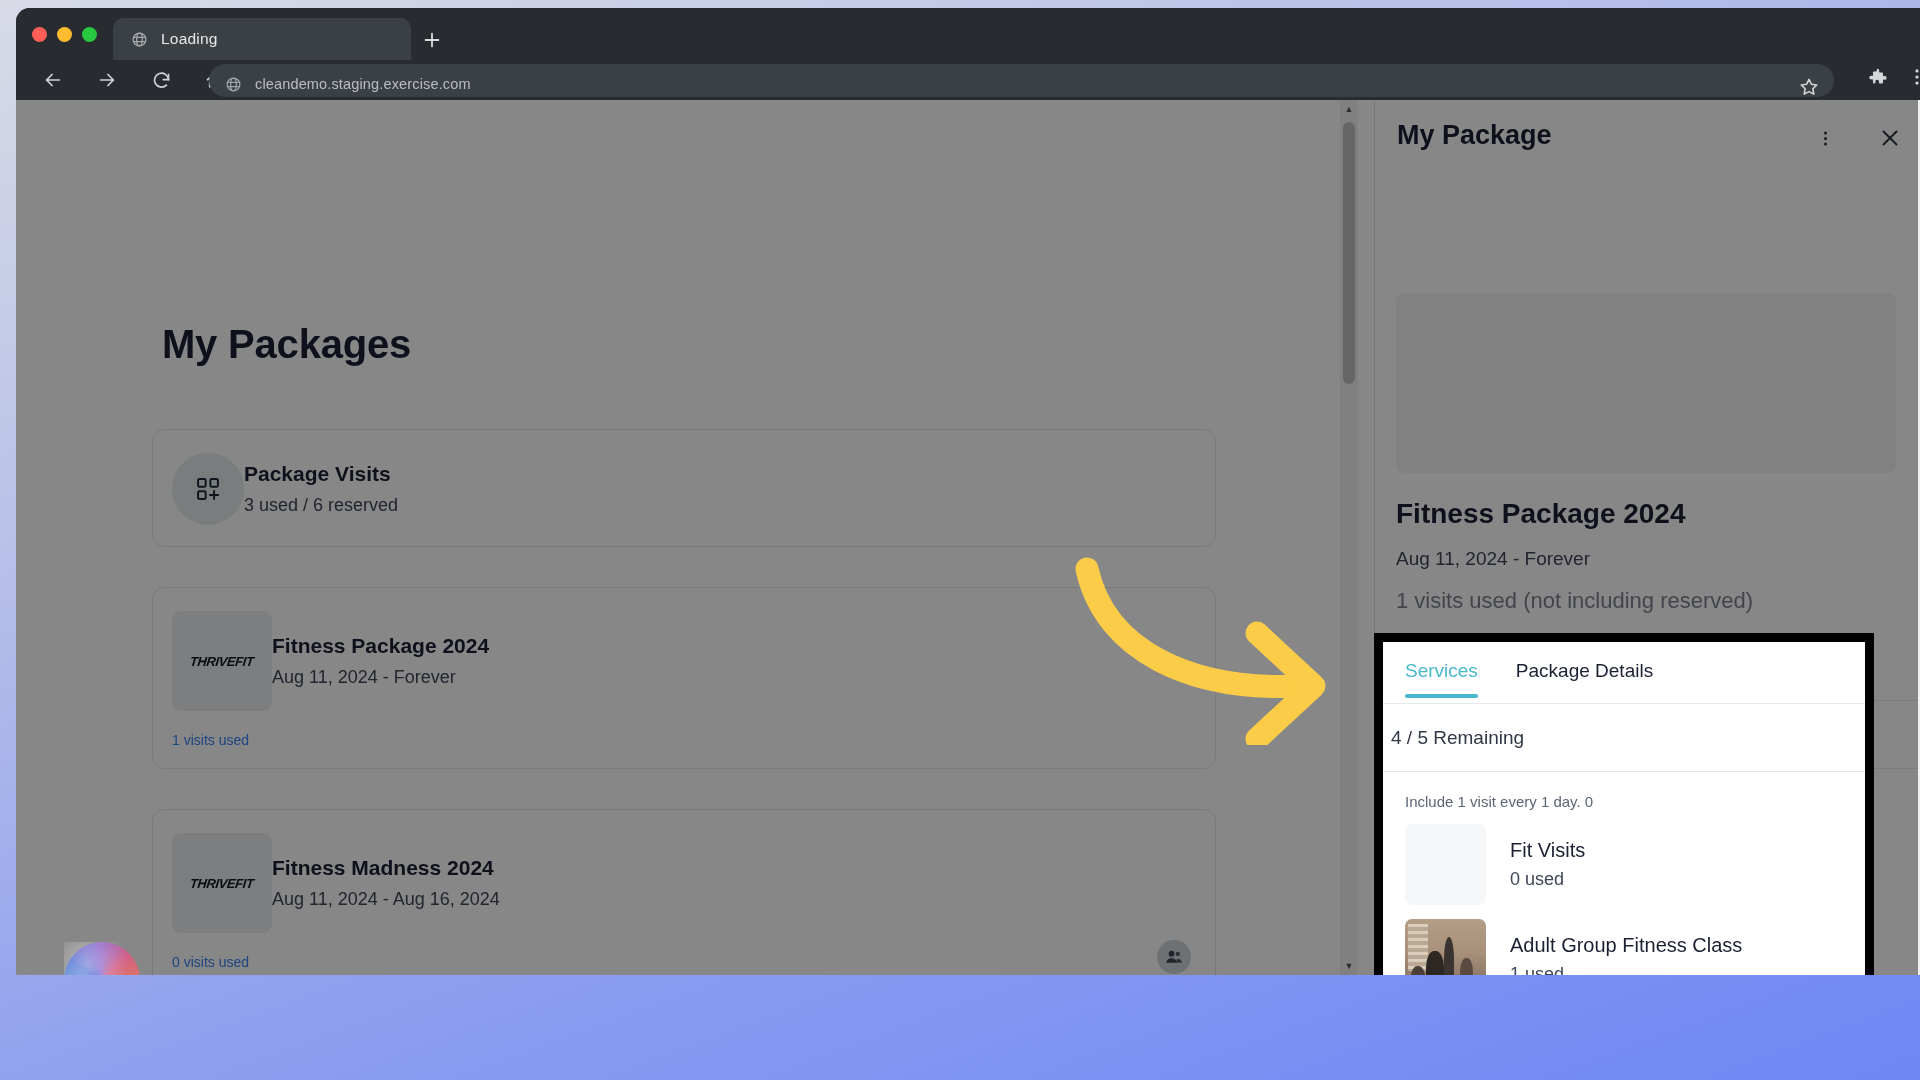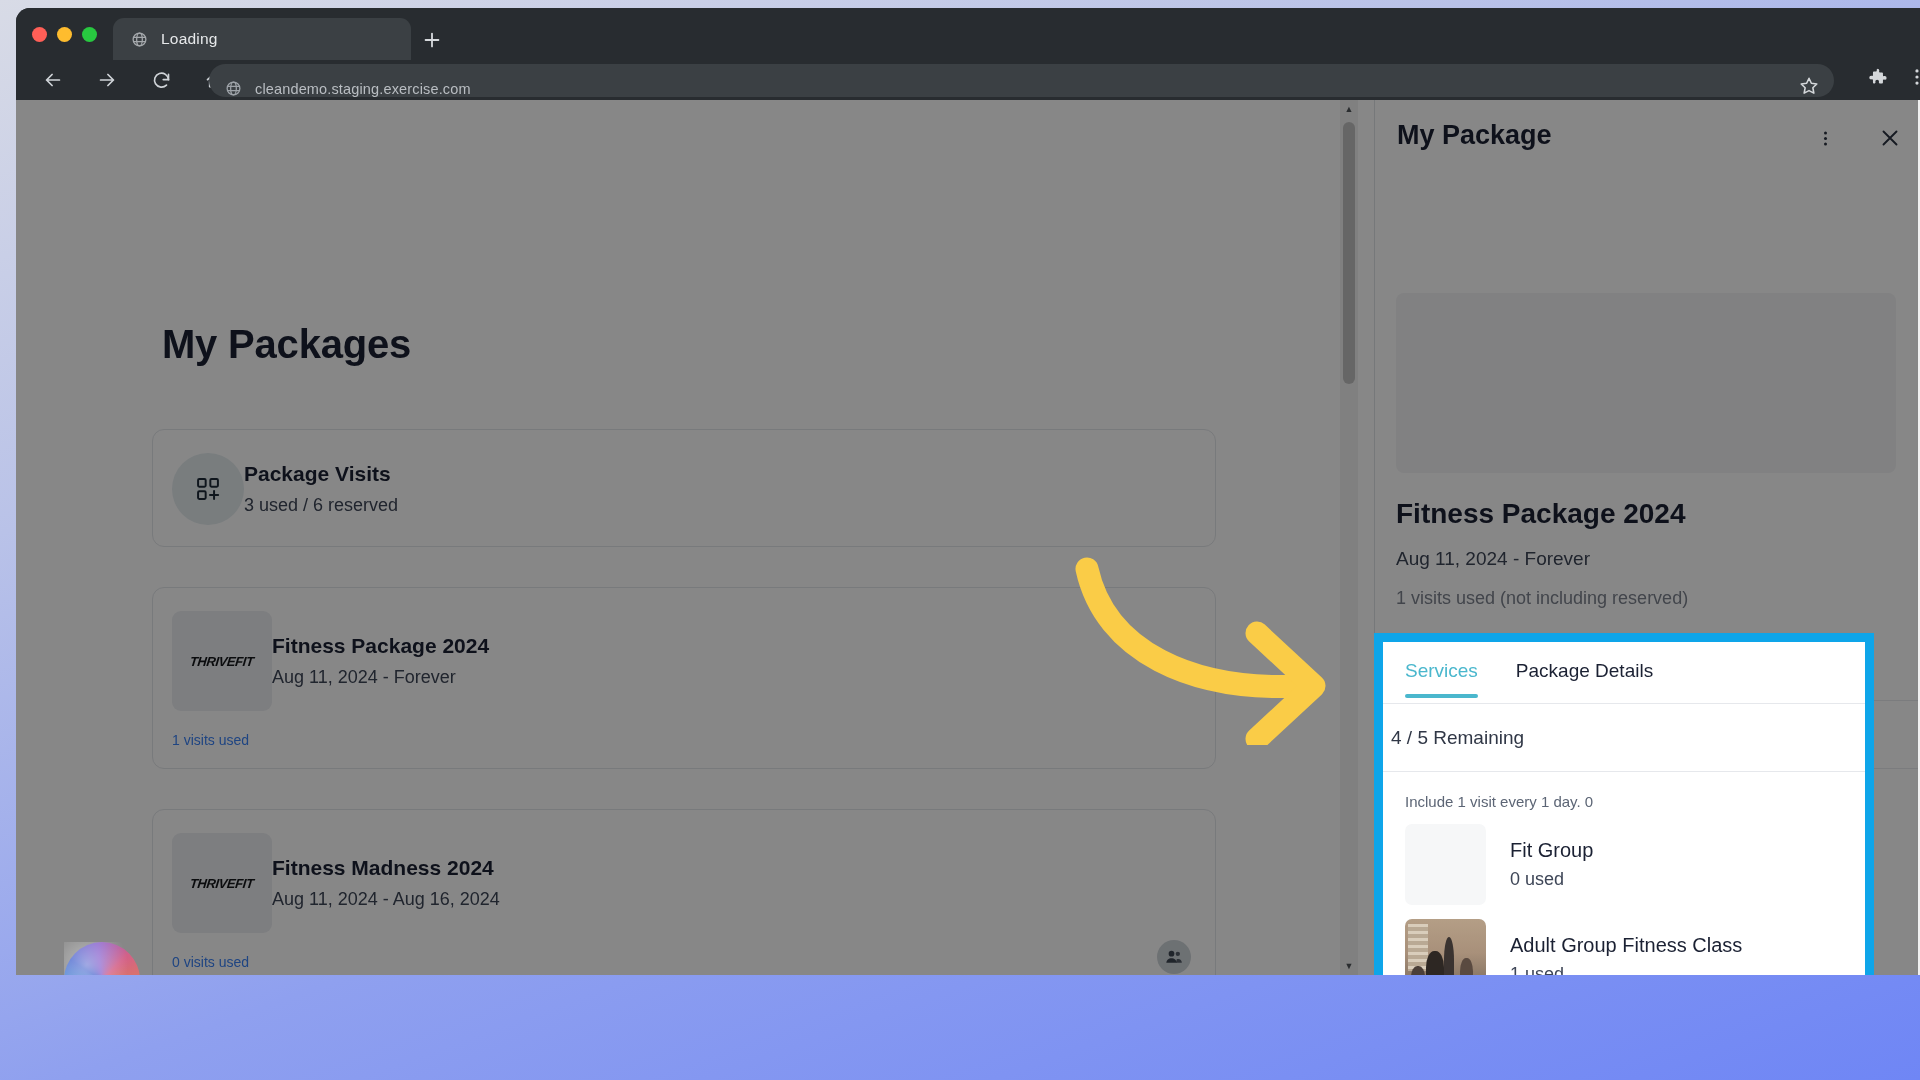--- a/index.html
+++ b/index.html
@@ -71,22 +71,22 @@
   #btn-back { margin-left: 24px; }
   #btn-fwd  { margin-left: 28px; }
   #btn-reload { margin-left: 28px; }
   #btn-home { margin-left: 27px; }
 
   #omnibox {
     position: absolute; left: 193px; top: 4px;
     width: 1625px; height: 33px;
     background: #3b4044;
     border-radius: 17px;
-    display: flex; align-items: flex-end;
-    padding: 0 14px 0 16px;
+    display: flex; align-items: flex-start;
+    padding: 12px 14px 0 16px;
     gap: 13px;
   }
   #omnibox .url {
     color: #b9bdc2; font-size: 14.5px; letter-spacing: .15px;
     flex: 1; white-space: nowrap; overflow: hidden;
   }
   .tb-right {
     position: absolute; right: 8px; top: 6px;
     display: flex; align-items: center; gap: 16px;
   }
@@ -207,34 +207,34 @@
   #panel-pkg-title {
     position: absolute; left: 21px; top: 398px;
     font-size: 28px; font-weight: 600; color: #1b2133;
   }
   #panel-pkg-dates {
     position: absolute; left: 21px; top: 448px;
     font-size: 19px; color: #3e4657;
   }
   #panel-pkg-visits {
     position: absolute; left: 21px; top: 488px;
-    font-size: 18px; color: #7d838f;
+    font-size: 22px; color: #7d838f;
   }
 
   
   .ghost-row {
     position: absolute; left: 0; width: 562px;
     border-bottom: 1px solid #e8eaee;
   }
 
   
   #highlight {
     position: absolute; left: 1358px; top: 533px;
     width: 500px; height: 435px;
-    border: 9px solid #0ea5e9;
+    border: 9px solid #000000;
     background: #ffffff;
     z-index: 60;
   }
   #tabs-row {
     position: relative; height: 62px;
     border-bottom: 1px solid #e6e8ec;
     display: flex; align-items: flex-start;
     padding: 18px 0 0 22px; gap: 38px;
   }
   .tabitem {
@@ -511,21 +511,21 @@
         <div class="tabitem">Package Details</div>
       </div>
 
       <div id="remaining-row">4 / 5 Remaining</div>
 
       <div id="include-note">Include 1 visit every 1 day. 0</div>
 
       <div class="svc-row">
         <div class="svc-thumb"></div>
         <div class="svc-text">
-          <div class="svc-title">Fit Group</div>
+          <div class="svc-title">Fit Visits</div>
           <div class="svc-used">0 used</div>
         </div>
       </div>
 
       <div class="svc-row">
         <div class="svc-thumb">
           <span class="gym">
               <i class="p3"></i>
               <i class="p1"></i>
               <i class="p2"></i>

